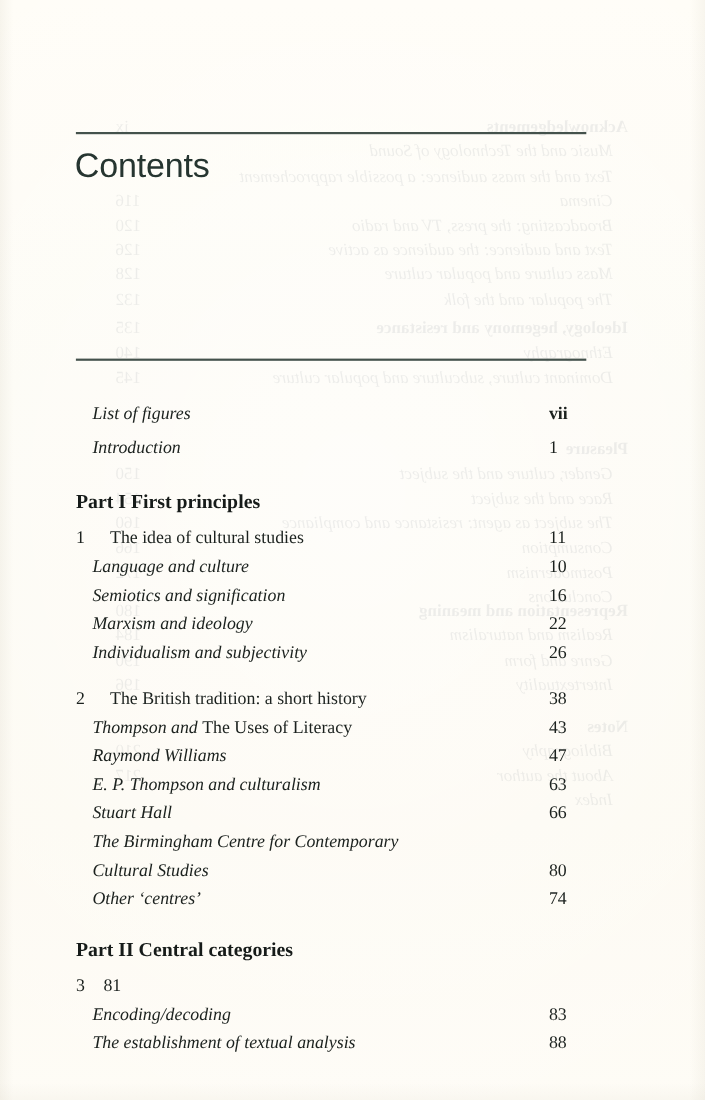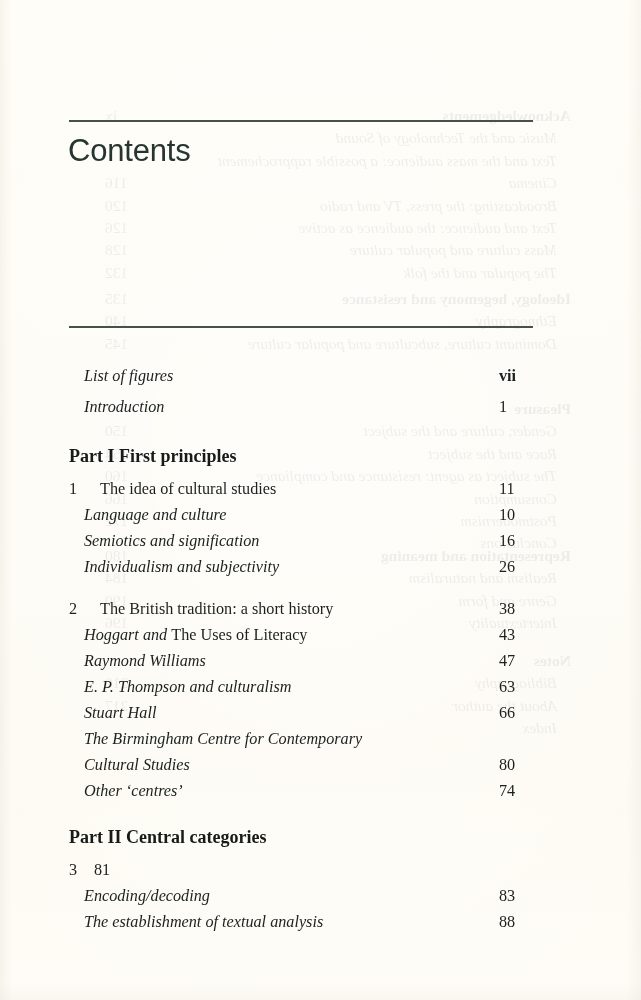--- a/index.html
+++ b/index.html
@@ -312,31 +312,35 @@
       </div>
       <div class="toc-row row-sub">
         <span class="toc-label">Language and culture</span>
         <span class="toc-page">10</span>
       </div>
       <div class="toc-row row-sub">
         <span class="toc-label">Semiotics and signification</span>
         <span class="toc-page">16</span>
       </div>
       <div class="toc-row row-sub">
+        <span class="toc-label">Marxism and ideology</span>
+        <span class="toc-page">22</span>
+      </div>
+      <div class="toc-row row-sub">
         <span class="toc-label">Individualism and subjectivity</span>
         <span class="toc-page">26</span>
       </div>
       <div class="group-gap"></div>
       <div class="toc-row row-chapter">
         <span class="num">2</span>
         <span class="toc-label">The British tradition: a short history</span>
         <span class="toc-page">38</span>
       </div>
       <div class="toc-row row-sub">
-        <span class="toc-label"><span>Hoggart and </span><span class="upright">The Uses of Literacy</span></span>
+        <span class="toc-label"><span>Thompson and </span><span class="upright">The Uses of Literacy</span></span>
         <span class="toc-page">43</span>
       </div>
       <div class="toc-row row-sub">
         <span class="toc-label">Raymond Williams</span>
         <span class="toc-page">47</span>
       </div>
       <div class="toc-row row-sub">
         <span class="toc-label">E. P. Thompson and culturalism</span>
         <span class="toc-page">63</span>
       </div>

